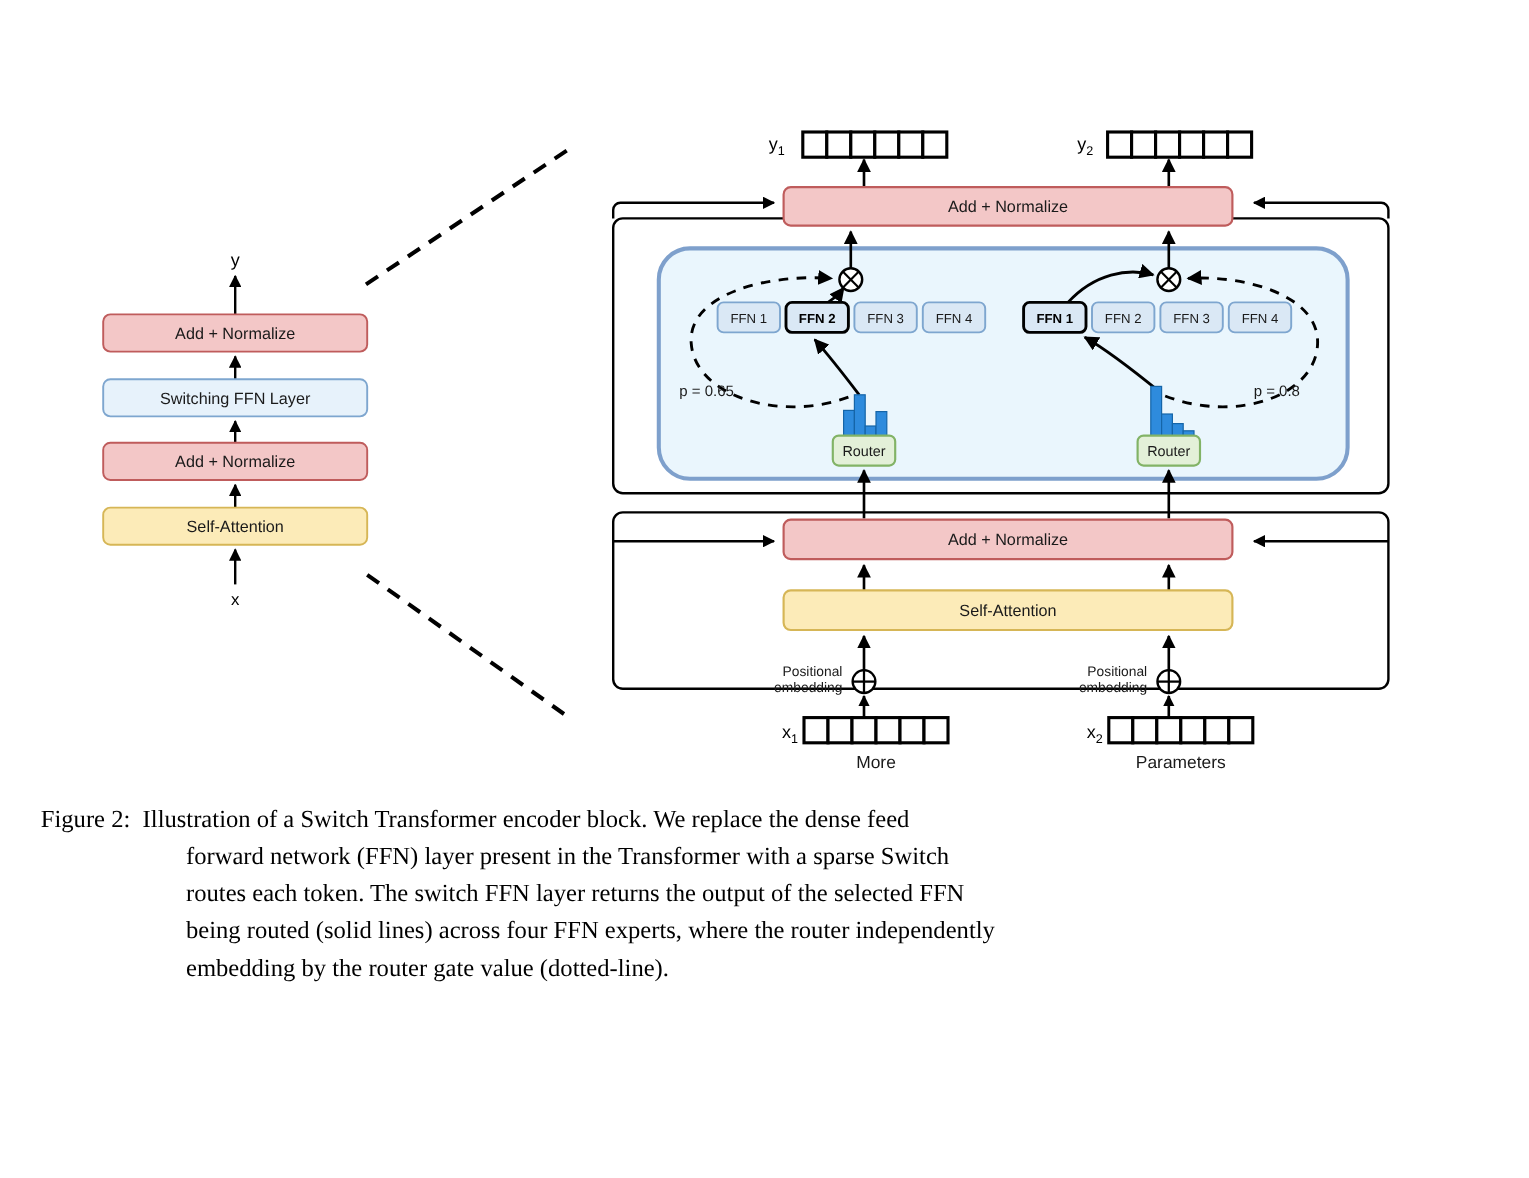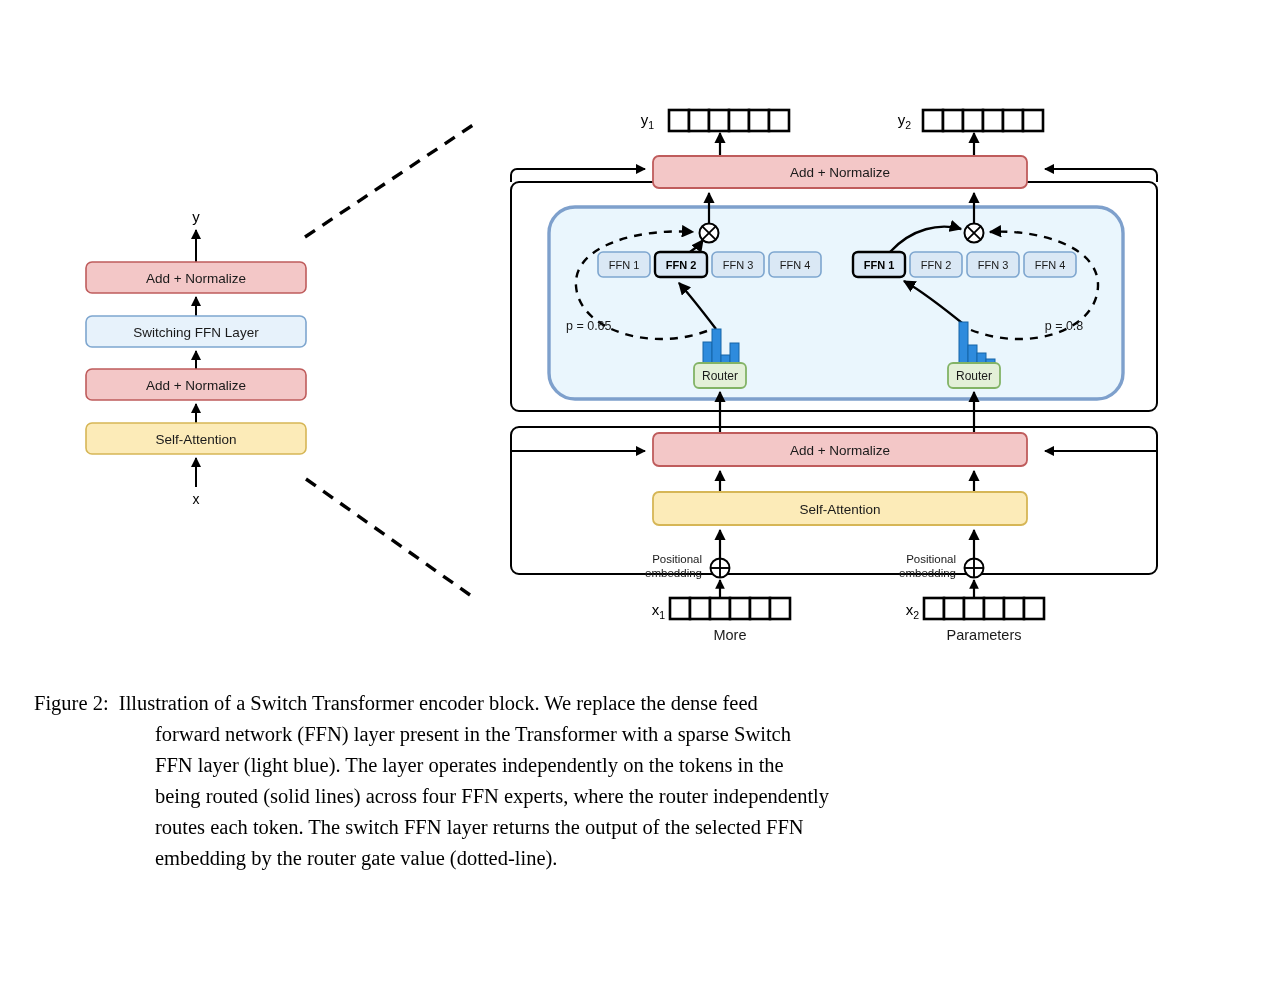--- a/index.html
+++ b/index.html
@@ -4,21 +4,21 @@
 <title>Switch Transformer Figure 2</title>
 <style>
   html,body{margin:0;padding:0;}
   body{
     width:1274px;height:982px;background:#ffffff;
     font-family:"Liberation Sans", sans-serif;
     overflow:hidden;position:relative;
   }
   #fig{position:absolute;left:0;top:0;width:1274px;height:982px;}
   .cap{
-    position:absolute;left:34px;top:688px;width:1200px;
+    position:absolute;left:34px;top:668px;width:1200px;
     font-family:"Liberation Serif", serif;
     font-size:20.5px;line-height:31px;color:#000;
     text-align:justify;
   }
   .cap .lbl{display:inline;}
   .capline{display:block;white-space:nowrap;}
   .cap-indent{padding-left:121px;}
   .mathvar{font-family:"Liberation Serif", serif;font-style:italic;}
   .mathsub{font-size:0.72em;vertical-align:-0.28em;font-style:normal;}
   svg text{font-family:"Liberation Sans", sans-serif;}
@@ -266,17 +266,16 @@
         <rect x="1024" y="598" width="20" height="21" fill="#fff" stroke="#000" stroke-width="2.6"></rect>
       </g>
       <text x="984" y="640" text-anchor="middle" font-size="14.5" fill="#1a1a1a">Parameters</text>
     </g>
   </g>
 </svg>
 
 <div class="cap">
   <span class="capline"><span class="lbl">Figure 2:</span><span>&nbsp;&nbsp;</span><span>Illustration of a Switch Transformer encoder block.  We replace the dense feed</span></span>
   <span class="capline cap-indent"><span>forward network (FFN) layer present in the Transformer with a sparse Switch</span></span>
-  <span class="capline cap-indent"><span>FFN layer (light blue).  The layer operates independently on the tokens in the</span></span>
+  <span class="capline cap-indent"><span>routes each token. The switch FFN layer returns the output of the selected FFN</span></span>
   <span class="capline cap-indent"><span>being routed (solid lines) across four FFN experts, where the router independently</span></span>
-  <span class="capline cap-indent"><span>routes each token. The switch FFN layer returns the output of the selected FFN</span></span>
   <span class="capline cap-indent"><span>embedding by the router gate value (dotted-line).</span></span>
 </div>
 
 </body></html>

